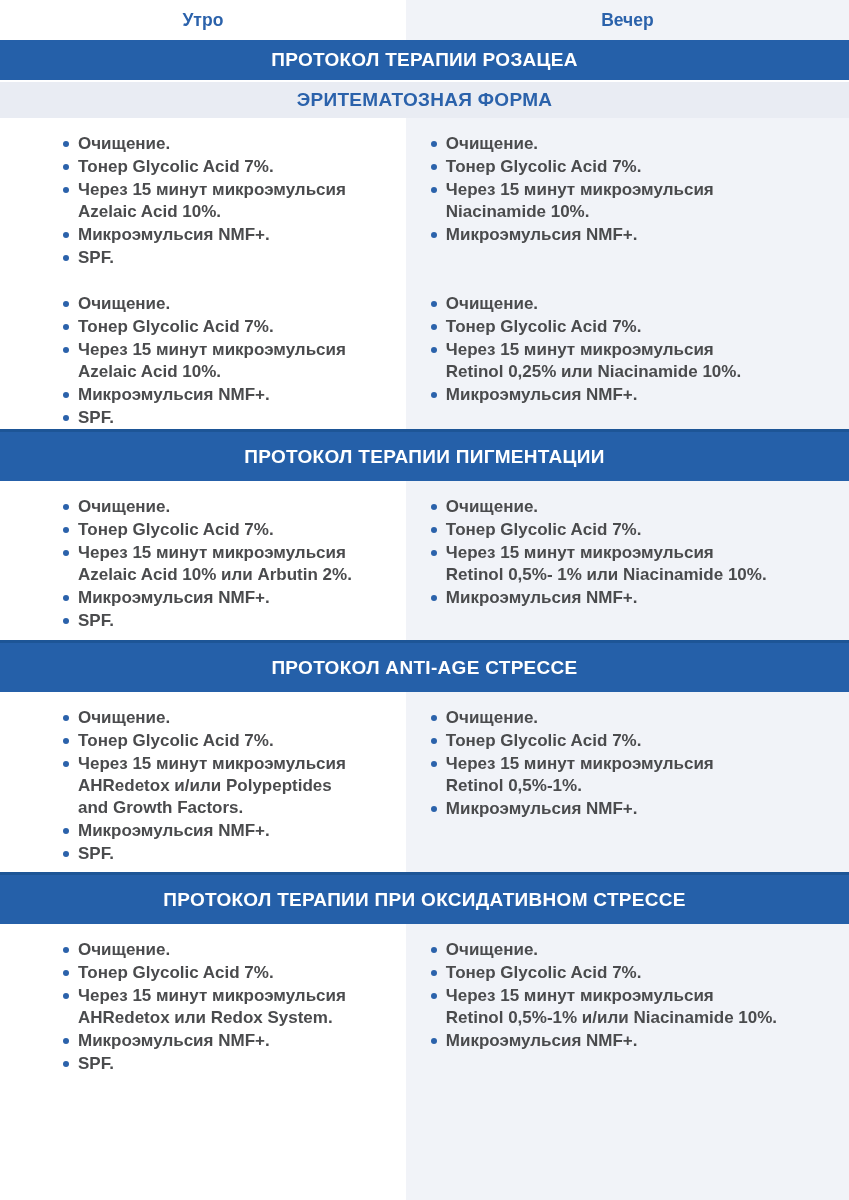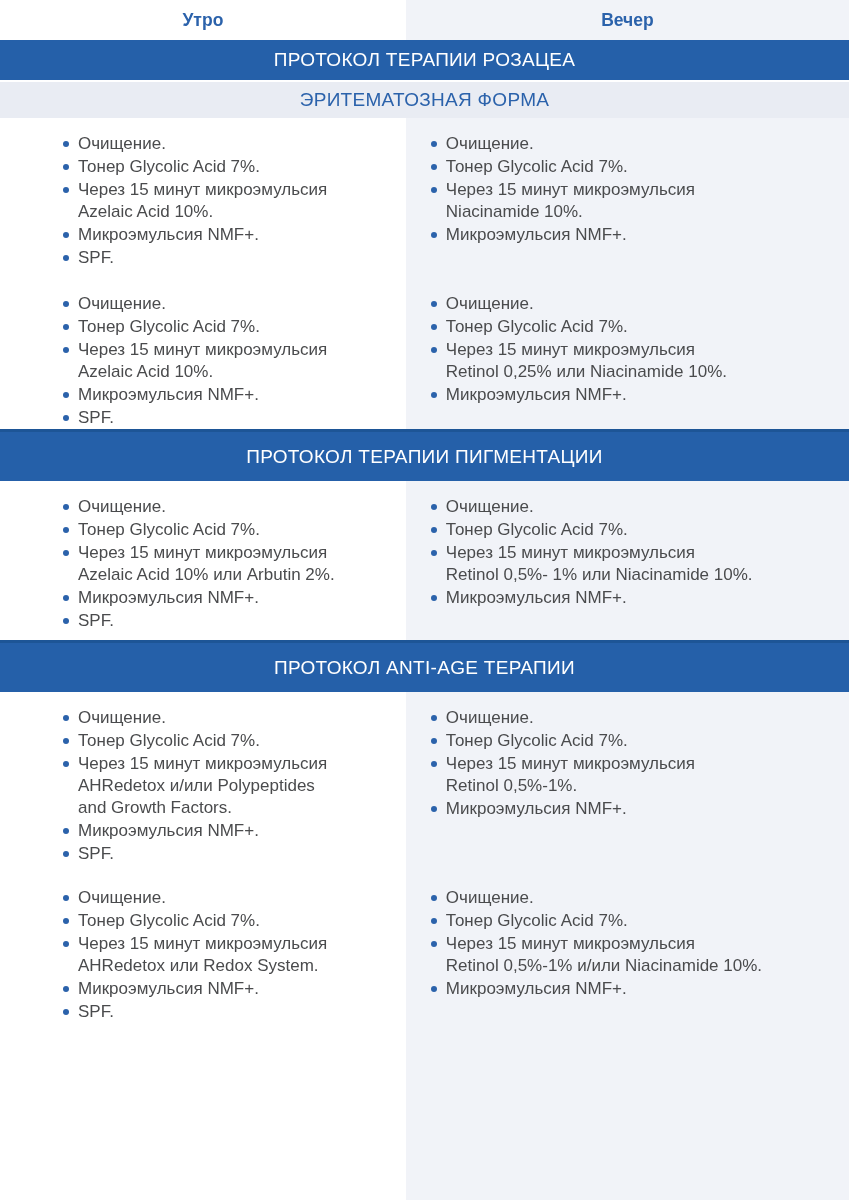--- a/index.html
+++ b/index.html
@@ -4,21 +4,21 @@
 <style>
   html,body{margin:0;padding:0;background:#ffffff;}
   .page{
     width:849px;height:1200px;overflow:hidden;display:flex;flex-direction:column;
     font-family:"Liberation Sans","DejaVu Sans",sans-serif;
   }
   .header-row{height:40px;display:flex;flex:0 0 auto;border-radius:20px;}
   .hdr{display:flex;align-items:center;justify-content:center;}
   .hdr .hdr-label{font-weight:bold;font-size:17.5px;color:var(--accent,#2b62ab);}
   .banner{flex:0 0 auto;display:flex;align-items:center;justify-content:center;box-sizing:border-box;}
-  .banner-text{font-weight:normal;font-size:19px;letter-spacing:.3px;text-align:center;}
+  .banner-text{font-weight:bold;font-size:19px;letter-spacing:.3px;text-align:center;}
   .banner.blue{background:var(--banner-blue,#2560a9);height:40px;}
   .banner.blue .banner-text{color:#ffffff;}
   .banner.blue.first{border-bottom:2px solid #ffffff;height:42px;}
   .banner.blue.bordered{border-top:3px solid var(--banner-blue-dark,#1d5596);height:52px;}
   .banner.gray{background:var(--banner-gray,#e9ecf3);}
   .banner.gray .banner-text{color:var(--accent,#2b62ab);}
   .banner.gray.g1{height:36px;}
   .banner.gray.g2{height:34px;}
   .content-row{display:flex;flex:0 0 auto;}
   .row-c1{height:160px;}
@@ -29,20 +29,21 @@
   .cell{box-sizing:border-box;}
   .cell.morning{width:424px;background:#ffffff;}
   .cell.evening{width:463px;background:var(--right-bg,#f1f3f8);}
   ul.steps{margin:0;list-style:none;padding:15px 16px 0 0;}
   .cell.morning ul.steps{padding-left:58px;}
   .cell.evening ul.steps{padding-left:20px;}
   ul.steps li{
     position:relative;padding-left:20px;margin:0 0 1px 0;
     font-size:17px;line-height:22px;color:var(--text,#4a4b4d);
     white-space:pre-line;
+    font-weight:bold;
   }
   ul.steps li::before{
     content:"";position:absolute;left:5px;top:8px;width:6px;height:6px;
     border-radius:50%;background:var(--accent,#2b62ab);
   }
 </style>
 </head>
 <body>
 
 <div class="page">
@@ -129,21 +130,21 @@
         <li>Очищение.</li>
         <li>Тонер Glycolic Acid 7%.</li>
         <li>Через 15 минут микроэмульсия
 Retinol 0,5%- 1% или Niacinamide 10%.</li>
         <li>Микроэмульсия NMF+.</li>
       </ul>
     </div>
   </div>
 
   <div class="banner blue bordered">
-    <span class="banner-text">ПРОТОКОЛ ANTI-AGE ТЕРАПИИ</span>
+    <span class="banner-text">ПРОТОКОЛ ANTI-AGE СТРЕССЕ</span>
   </div>
 
   <div class="content-row row-c4">
     <div class="cell morning">
       <ul class="steps">
         <li>Очищение.</li>
         <li>Тонер Glycolic Acid 7%.</li>
         <li>Через 15 минут микроэмульсия
 AHRedetox и/или Polypeptides
 and Growth Factors.</li>
@@ -155,20 +156,23 @@
       <ul class="steps">
         <li>Очищение.</li>
         <li>Тонер Glycolic Acid 7%.</li>
         <li>Через 15 минут микроэмульсия
 Retinol 0,5%-1%.</li>
         <li>Микроэмульсия NMF+.</li>
       </ul>
     </div>
   </div>
 
+  <div class="banner blue bordered">
+    <span class="banner-text">ПРОТОКОЛ ТЕРАПИИ ПРИ ОКСИДАТИВНОМ СТРЕССЕ</span>
+  </div>
 
   <div class="content-row row-c5">
     <div class="cell morning">
       <ul class="steps">
         <li>Очищение.</li>
         <li>Тонер Glycolic Acid 7%.</li>
         <li>Через 15 минут микроэмульсия
 AHRedetox или Redox System.</li>
         <li>Микроэмульсия NMF+.</li>
         <li>SPF.</li>

